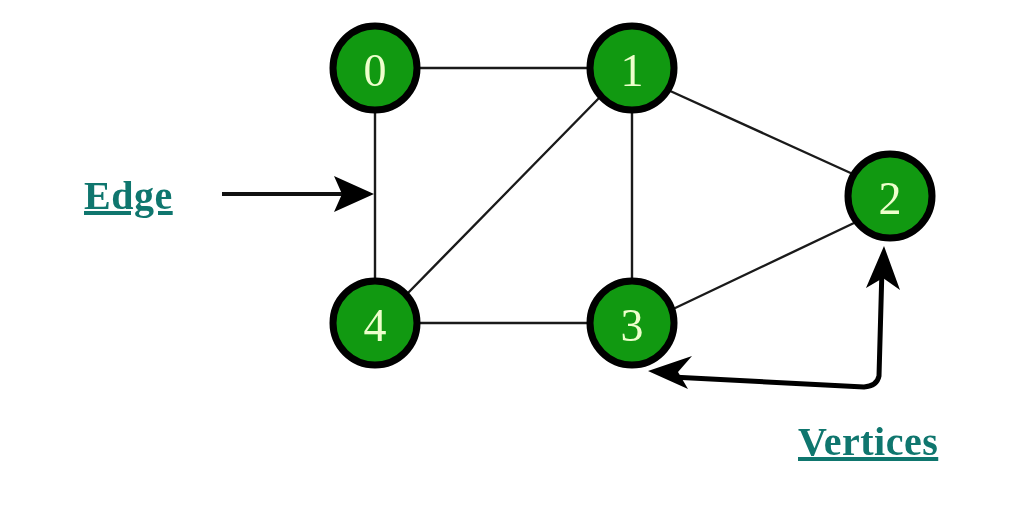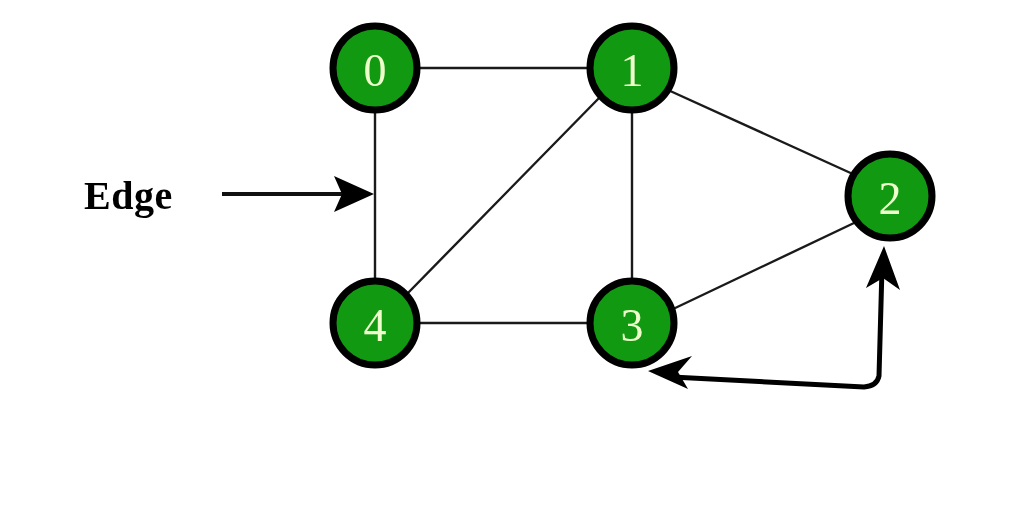--- a/index.html
+++ b/index.html
@@ -52,23 +52,24 @@
   .annot-line-thin {
     stroke: #111111;
     stroke-width: 4;
     fill: none;
     stroke-linecap: butt;
   }
   .annot-text {
     position: absolute;
     font-family: "Liberation Serif", serif;
     font-weight: bold;
-    color: #000000;
+    color: #0f766e;
     white-space: nowrap;
     letter-spacing: 0.5px;
+    text-decoration: underline;
   }
   #label-edge {
     left: 84px;
     top: 172px;
     font-size: 40px;
   }
   #label-vertices {
     left: 798px;
     top: 418px;
     font-size: 40px;
@@ -132,14 +133,15 @@
         <polygon points="884,246 866,288 883,278 900,290" fill="#000000"></polygon>
         <polygon points="648,371 692,356 678,372 688,389" fill="#000000"></polygon>
       </g>
 
     </g>
 
   </svg>
 
   <div class="annot-text" id="label-edge">Edge</div>
 
+  <div class="annot-text" id="label-vertices">Vertices</div>
 
 </div>
 
 </body></html>

